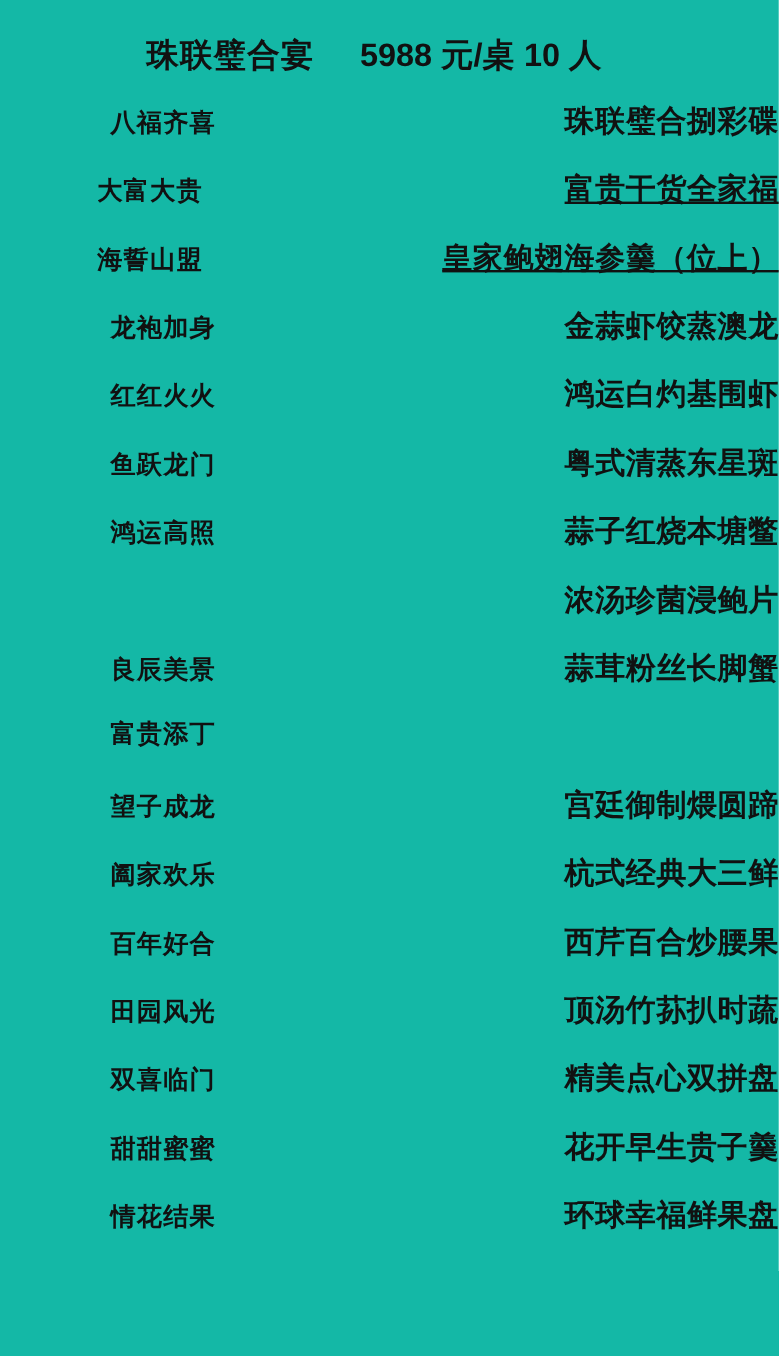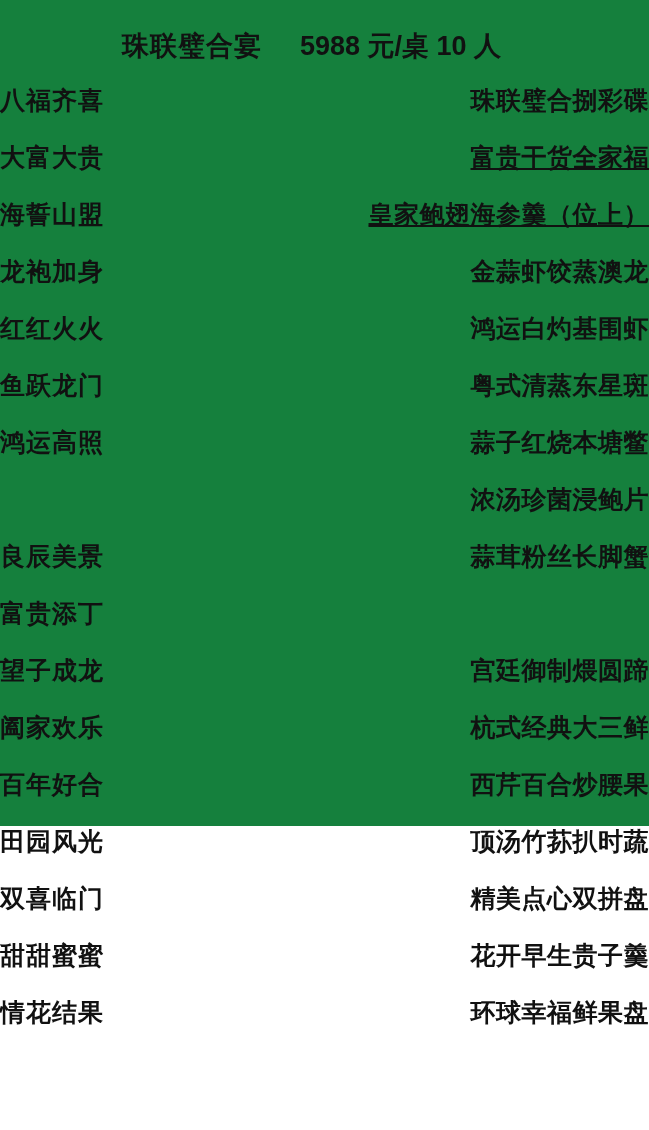--- a/index.html
+++ b/index.html
@@ -9,24 +9,24 @@
   }
   body {
     width: 649px;
     height: 1130px;
     font-family: "Liberation Sans", "DejaVu Sans", sans-serif;
     color: #111111;
     overflow: hidden;
   }
   .menu-sheet {
     width: 649px;
-    height: 826px;
+    height: 1130px;
     box-sizing: border-box;
     padding: 28px 0 0 0;
-    background: #15803d;
+    background: #14b8a6;
   }
   .menu-header {
     display: flex;
     align-items: baseline;
     justify-content: flex-start;
     padding-left: 122px;
     margin-bottom: 20px;
   }
   .header-title {
     font-size: 27px;
@@ -44,22 +44,22 @@
     display: flex;
     flex-direction: column;
   }
   .menu-row {
     display: flex;
     align-items: baseline;
     height: 57px;
   }
   .row-name {
     width: 272px;
-    text-align: left;
-    font-size: 25px;
+    text-align: center;
+    font-size: 21px;
     font-weight: 700;
     letter-spacing: 1px;
     white-space: nowrap;
     padding-right: 0;
   }
   .row-dish {
     flex: 1;
     text-align: right;
     font-size: 25px;
     font-weight: 700;

